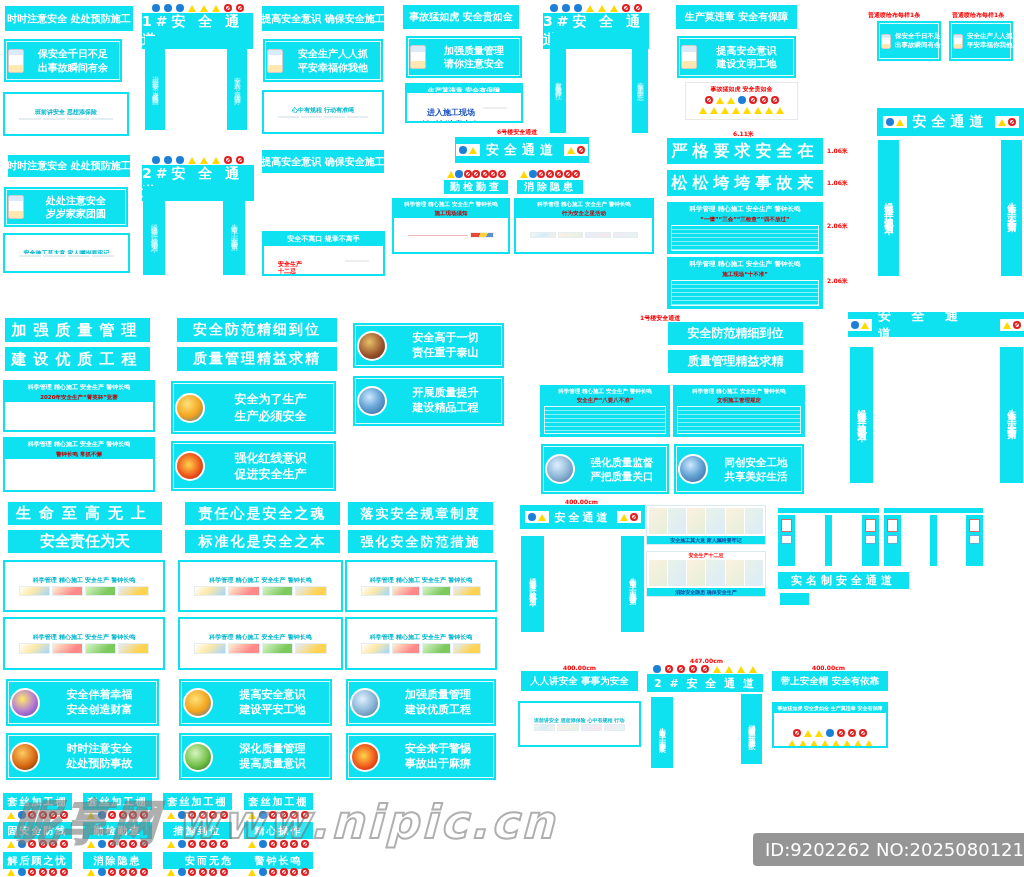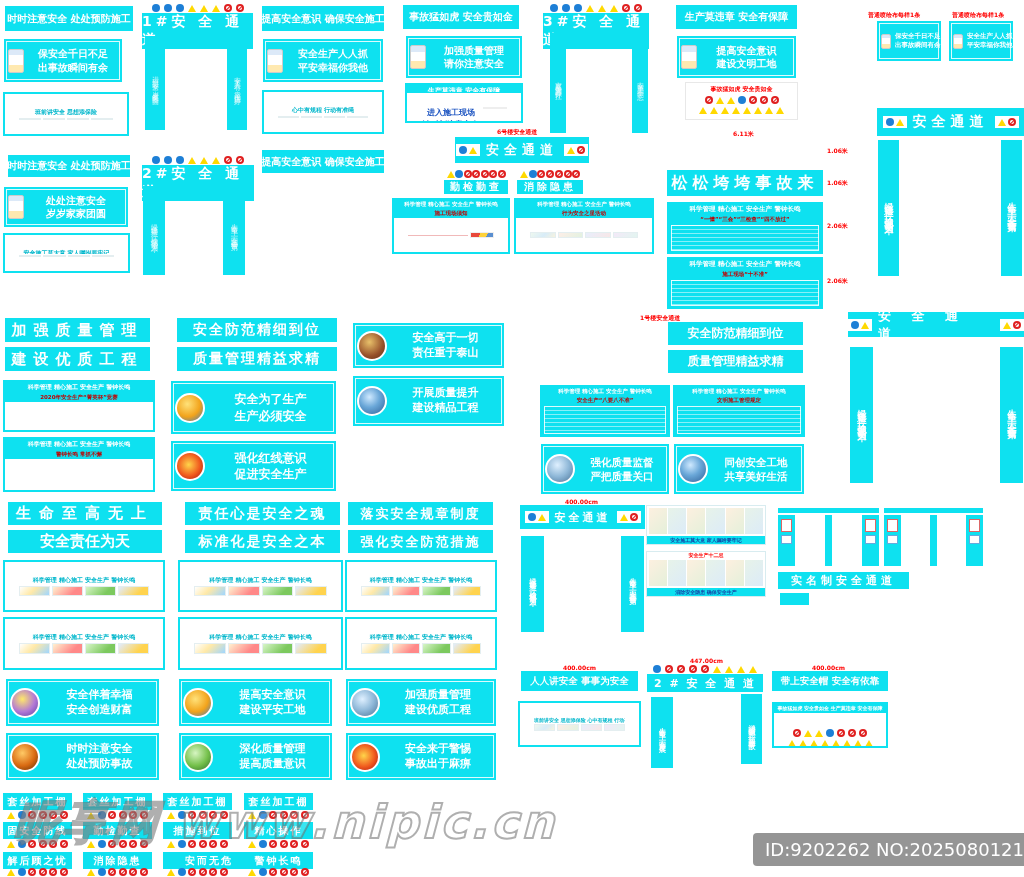--- a/index.html
+++ b/index.html
@@ -222,20 +222,28 @@
     <div class="pw">
         <div class="pt">安全施工莫大意 家人嘱咐要牢记</div>
         <div class="art">
           <i></i>
           <i></i>
           <i></i>
           <i></i>
         </div>
       </div>
   </div>
+  <div class="panel" style="left:262px;top:231px;width:123px;height:45px">
+    <div class="ph" style="font-size:7px">安全不离口 规章不离手</div>
+    <div class="pw row">
+      <div class="f3s">安全生产十二忌</div>
+      <div class="lines blue"></div>
+      <div class="thumb"></div>
+    </div>
+  </div>
 
   <div class="rl" style="left:497px;top:128px">6号楼安全通道</div>
   <div class="beam-r" style="left:455px;top:137px;width:134px;height:26px">
     <span class="chips">
         <i class="ic ic-b"></i>
         <i class="ic ic-w"></i>
       </span>
     <span>安全通道</span>
     <span class="chips">
         <i class="ic ic-w"></i>
@@ -277,20 +285,21 @@
         <div class="art">
           <i></i>
           <i></i>
           <i></i>
           <i></i>
         </div>
       </div>
   </div>
 
   <div class="rl" style="left:733px;top:130px">6.11米</div>
+  <div class="bar" style="left:667px;top:138px;width:156px;height:26px;font-size:16px;letter-spacing:5px">严格要求安全在</div>
   <div class="rl" style="left:827px;top:147px">1.06米</div>
   <div class="bar" style="left:667px;top:170px;width:156px;height:26px;font-size:16px;letter-spacing:5px">松松垮垮事故来</div>
   <div class="rl" style="left:827px;top:179px">1.06米</div>
   <div class="panel" style="left:667px;top:202px;width:156px;height:52px">
     <div class="ph" style="font-size:6.5px">科学管理 精心施工 安全生产 警钟长鸣</div>
     <div class="ps2">“一懂”“三会”“三检查”“四不放过”</div>
     <div class="pbox"></div>
   </div>
   <div class="rl" style="left:827px;top:222px">2.06米</div>
   <div class="panel" style="left:667px;top:257px;width:156px;height:52px">

